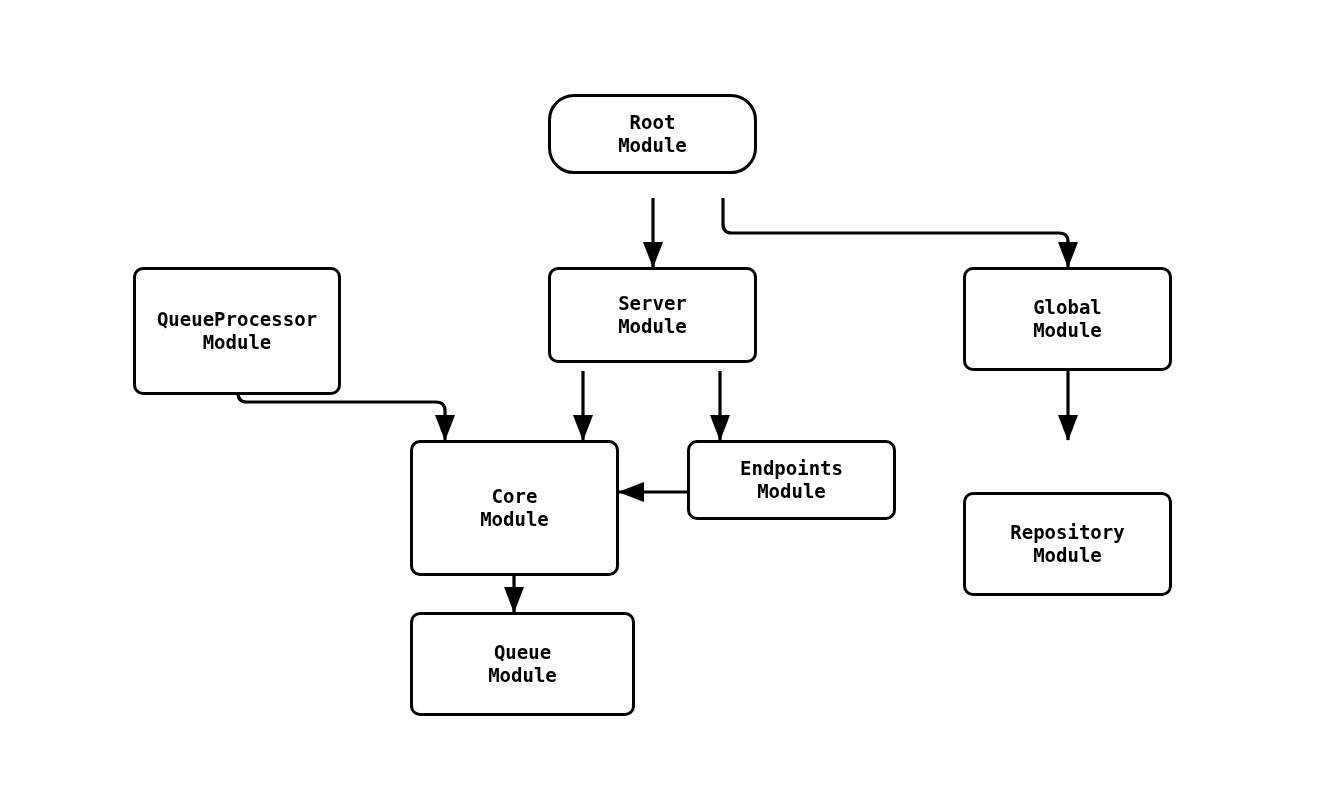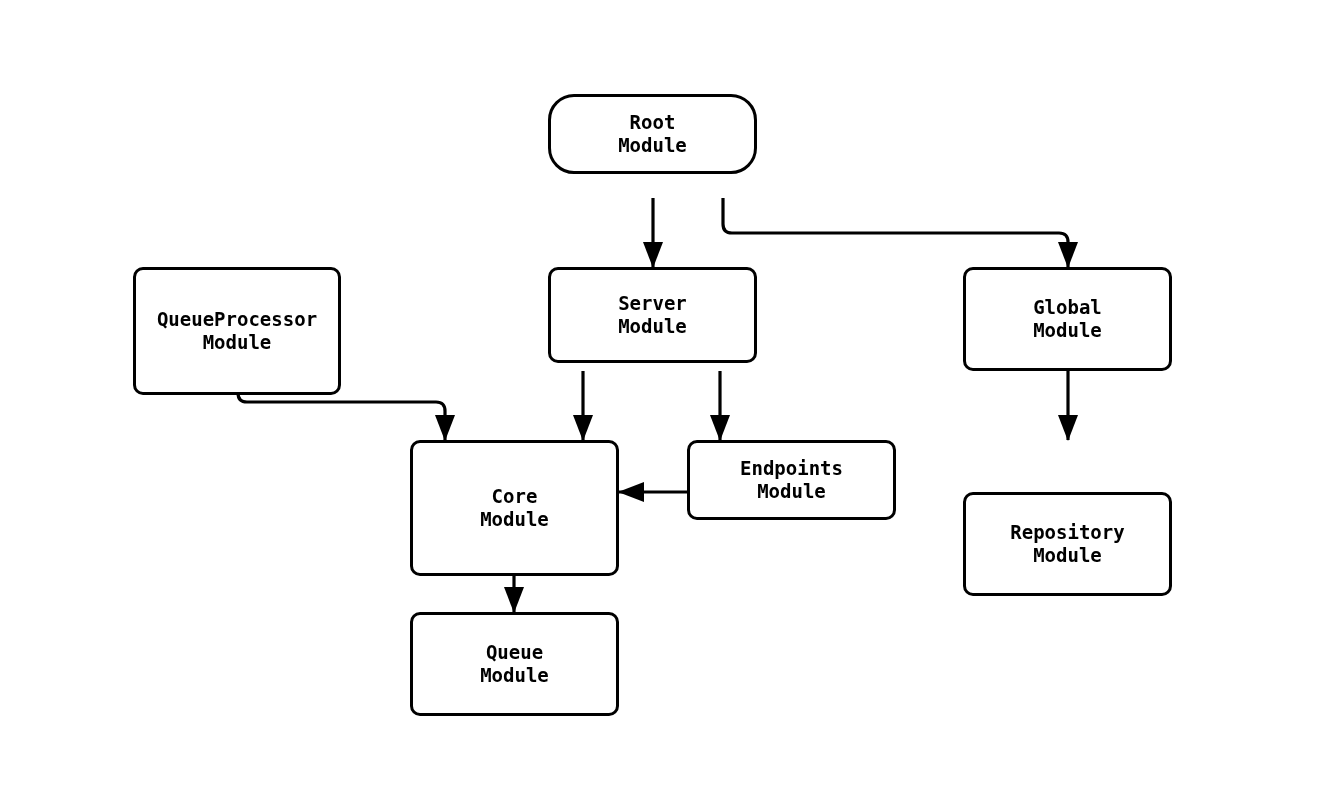--- a/index.html
+++ b/index.html
@@ -91,18 +91,18 @@
         <span>Module</span>
       </div>
       <div class="node" style="left: 687px; top: 440px; width: 209px; height: 80px;">
         <span>Endpoints</span>
         <span>Module</span>
       </div>
       <div class="node" style="left: 963px; top: 464px; width: 209px; height: 104px; margin-top: 28px;">
         <span>Repository</span>
         <span>Module</span>
       </div>
-      <div class="node" style="left: 410px; top: 612px; width: 209px; height: 104px;">
+      <div class="node" style="left: 410px; top: 612px; width: 225px; height: 104px;">
         <span>Queue</span>
         <span>Module</span>
       </div>
     </div>
 </div>
 
 </body></html>

